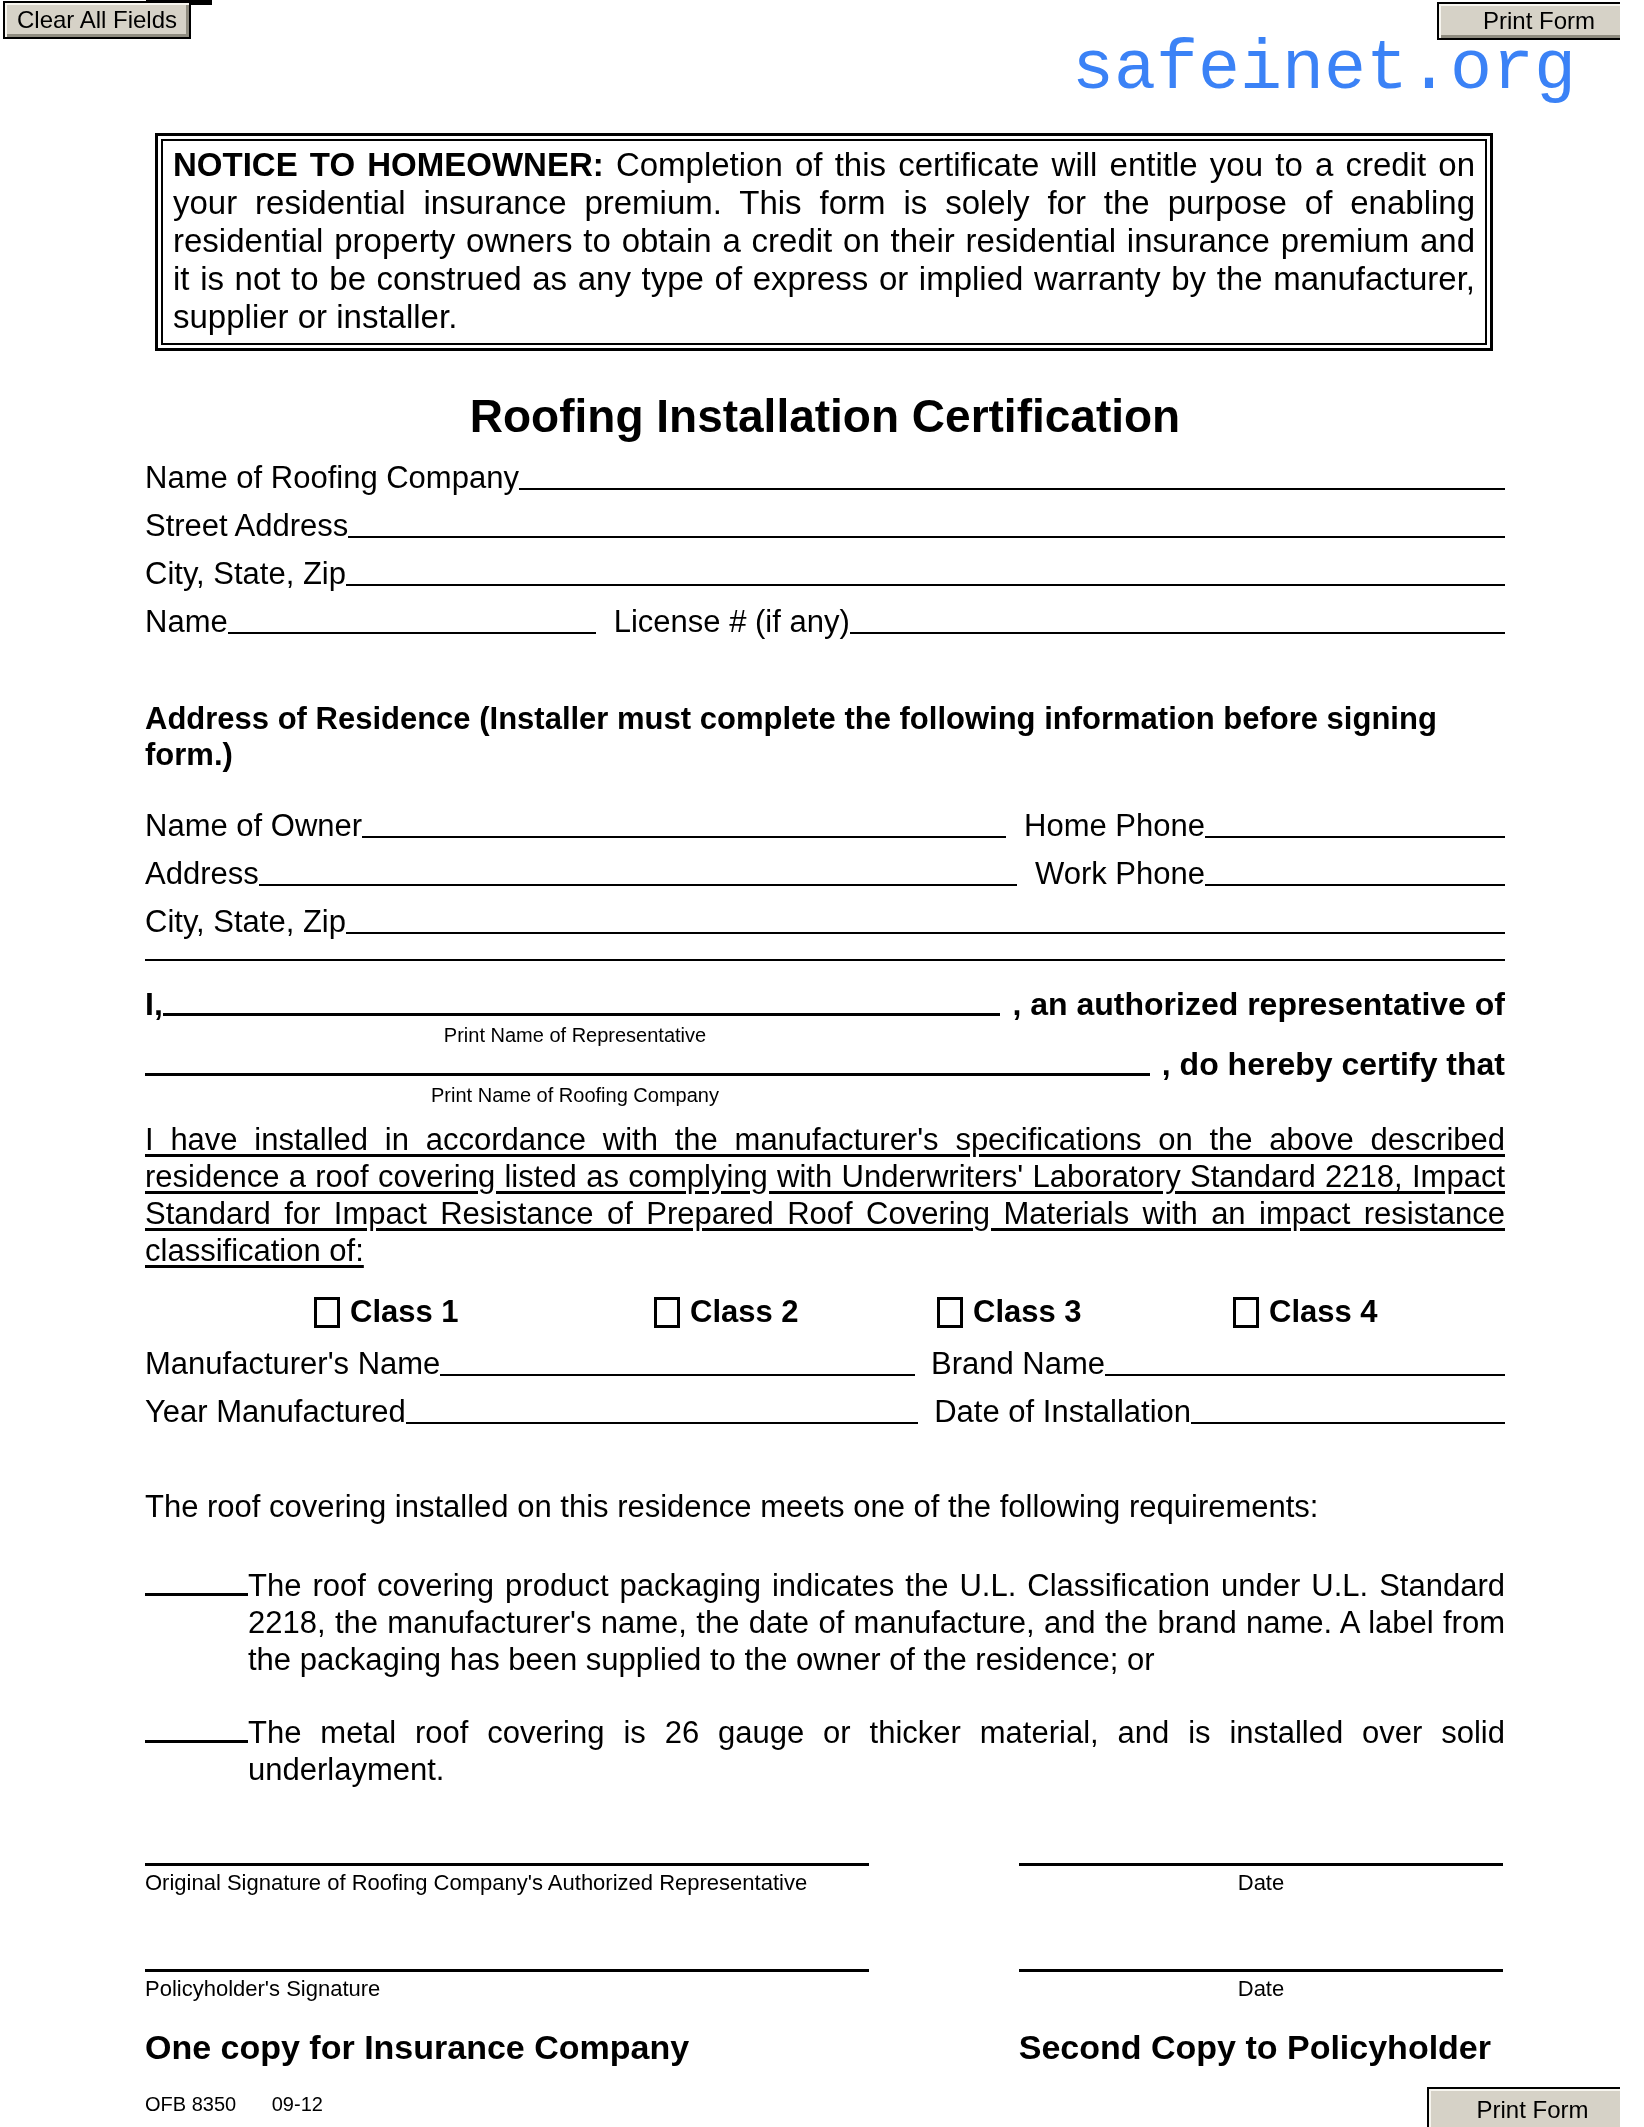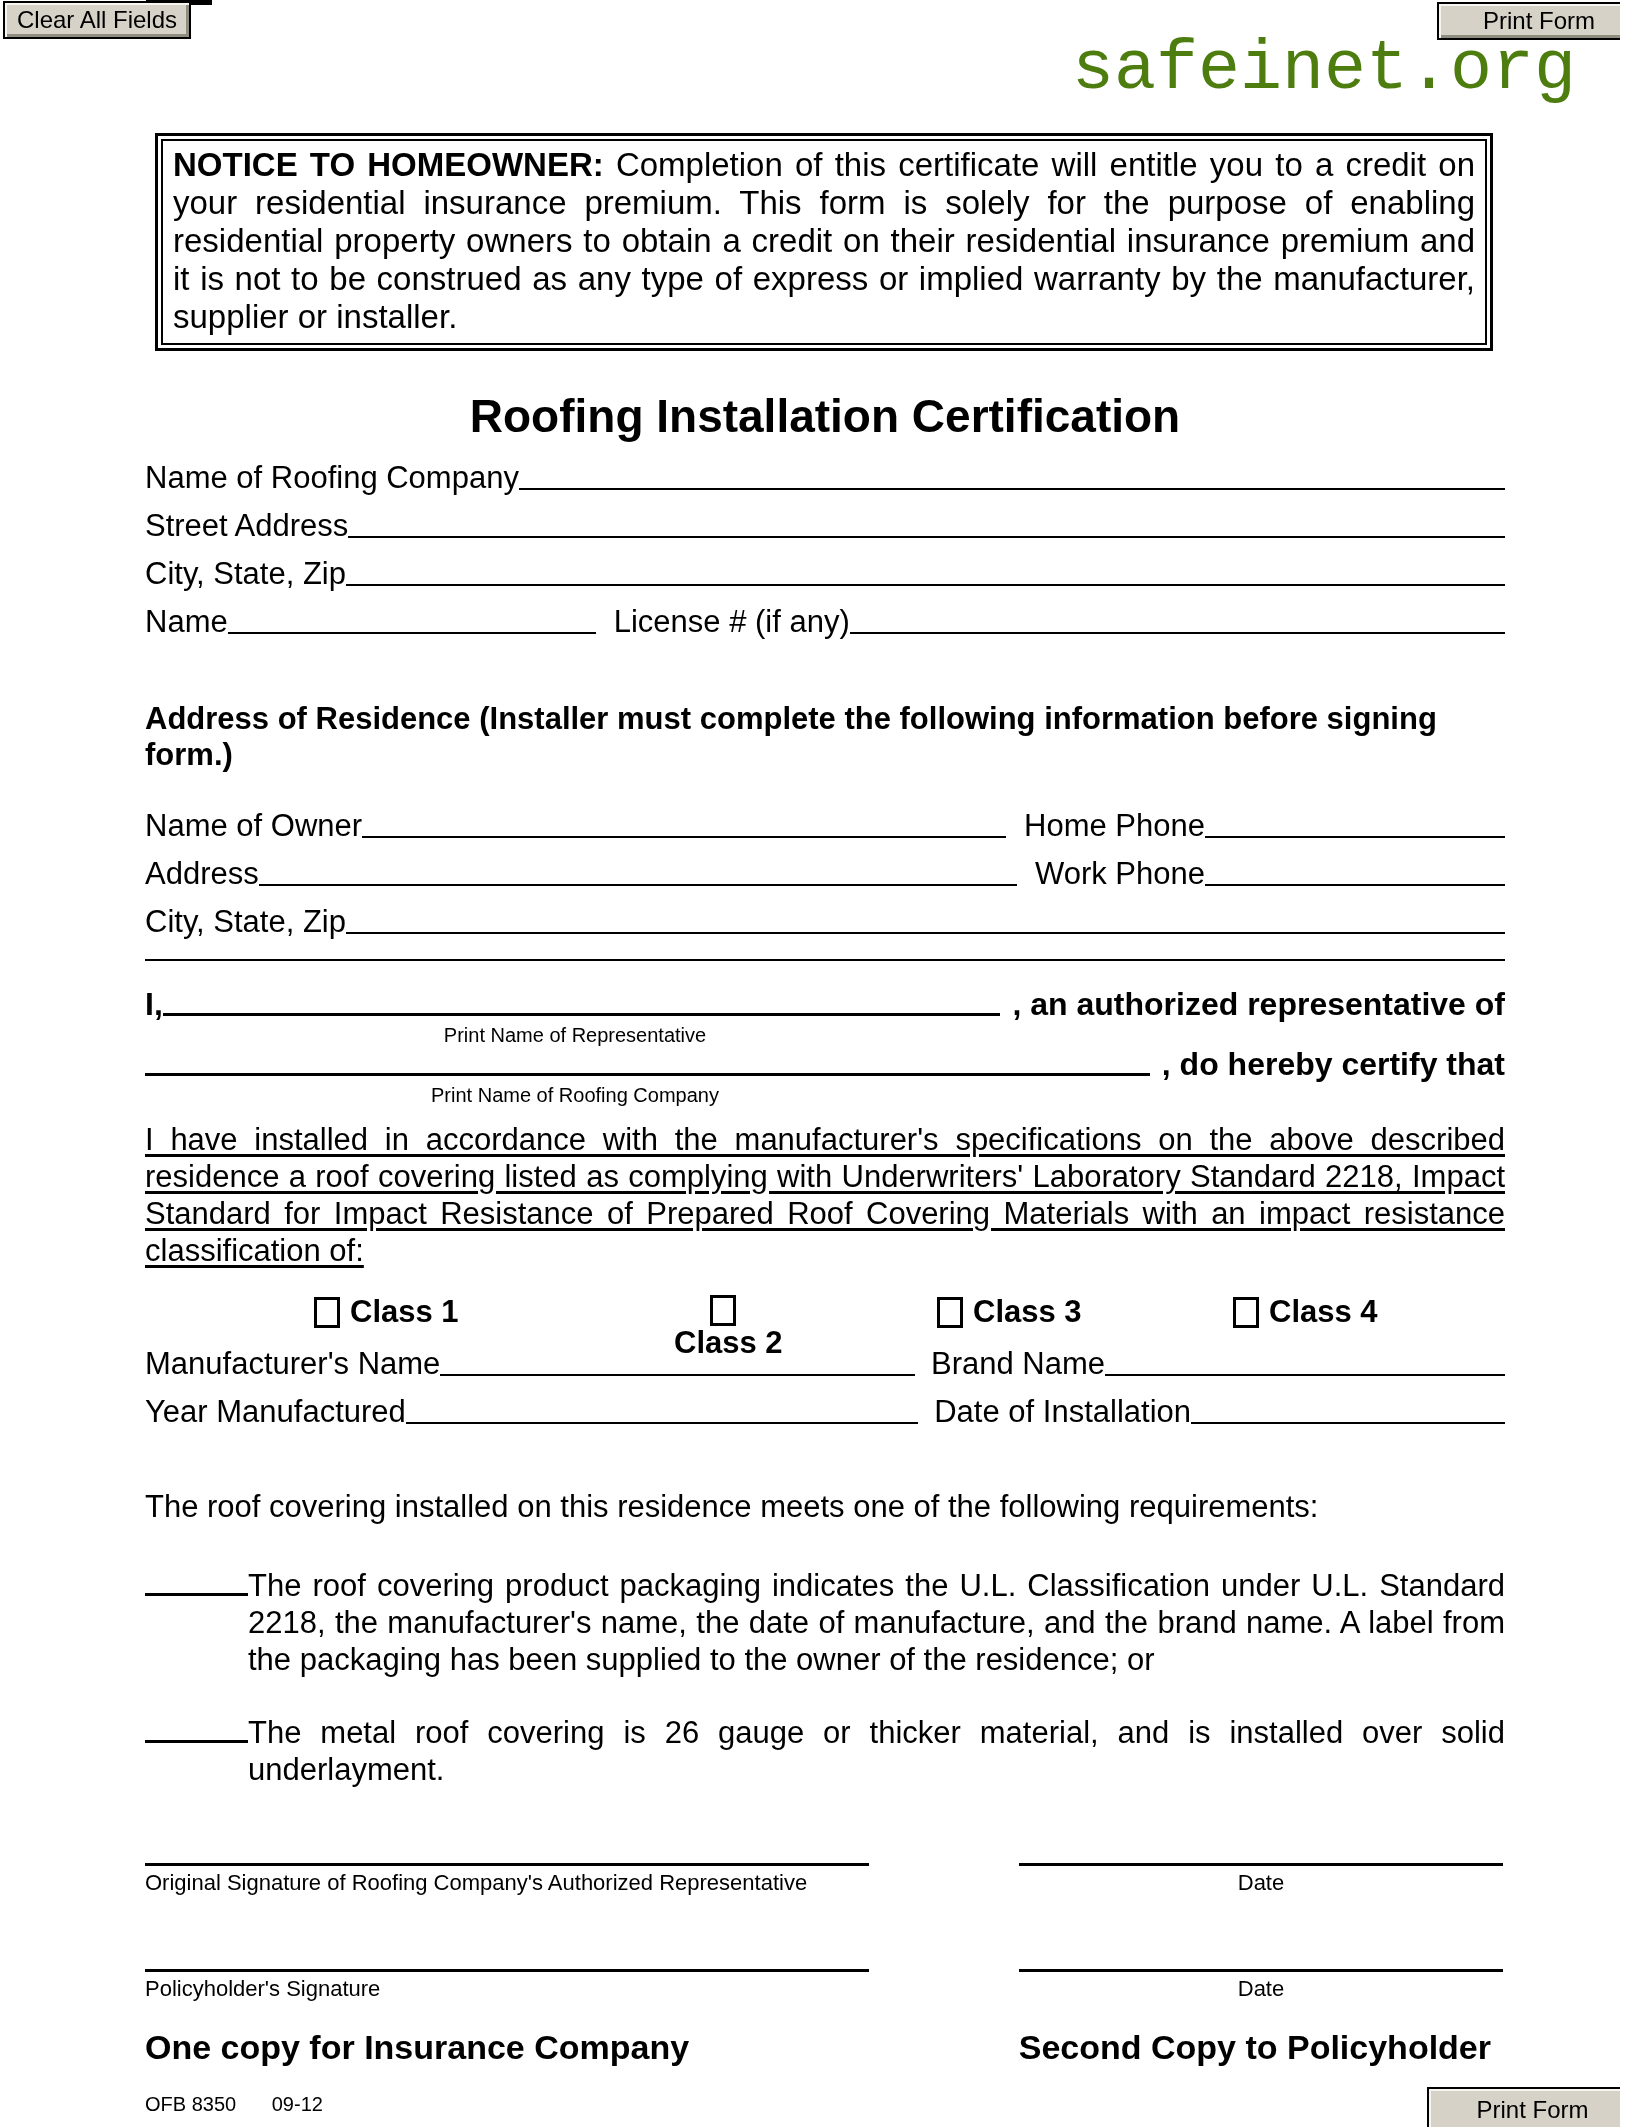--- a/index.html
+++ b/index.html
@@ -26,21 +26,21 @@
   }
   .btn-clear { left:3px; top:1px; width:188px; height:38px; }
   .btn-print-top { left:1437px; top:2px; width:204px; height:38px; }
   .btn-print-bottom { left:1427px; top:2087px; width:211px; height:46px; }
   .artifact { position:absolute; left:146px; top:0; width:66px; height:5px; background:#000; }
 
   .brand {
     position:absolute; top:30px; right:44px;
     font-family:"Liberation Mono", monospace;
     font-size:70px; line-height:80px;
-    color:#4d7c0f;
+    color:#3b82f6;
     letter-spacing:0px;
   }
 
   
   .content { position:absolute; left:145px; top:0; width:1360px; }
 
   .notice-outer {
     margin:133px 12px 0 10px;
     border:3px solid #000;
     padding:3px;
@@ -77,21 +77,21 @@
   .statement {
     margin-top:14px;
     font-size:31px; line-height:37px;
     text-align:justify;
     text-decoration:underline;
     text-underline-offset:4px;
   }
 
   .classes-row { position:relative; height:34px; margin-top:26px; }
   .class-item { position:absolute; top:0; display:flex; align-items:center; }
-  .class-item.c1 { left:169px; } .class-item.c2 { left:529px;flex-direction:column; }
+  .class-item.c1 { left:169px; } .class-item.c2 { left:509px; }
   .class-item.c3 { left:792px; } .class-item.c4 { left:1088px; }
   .checkbox {
     display:inline-block; width:20px; height:25px;
     border:3px solid #000; box-sizing:content-box;
     margin-right:10px;
   }
   .class-label { font-size:31px; font-weight:bold; line-height:34px; }
 
   .req-intro { margin-top:60px; font-size:31px; line-height:36px; }
   .req-item {

